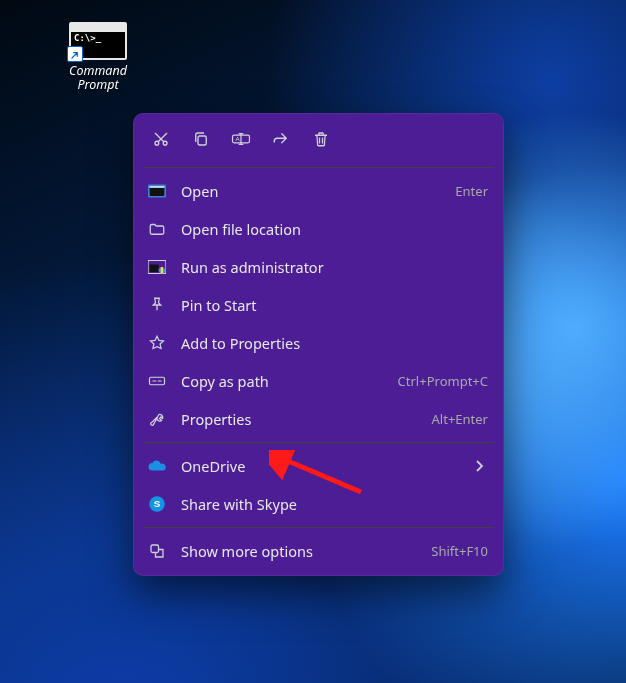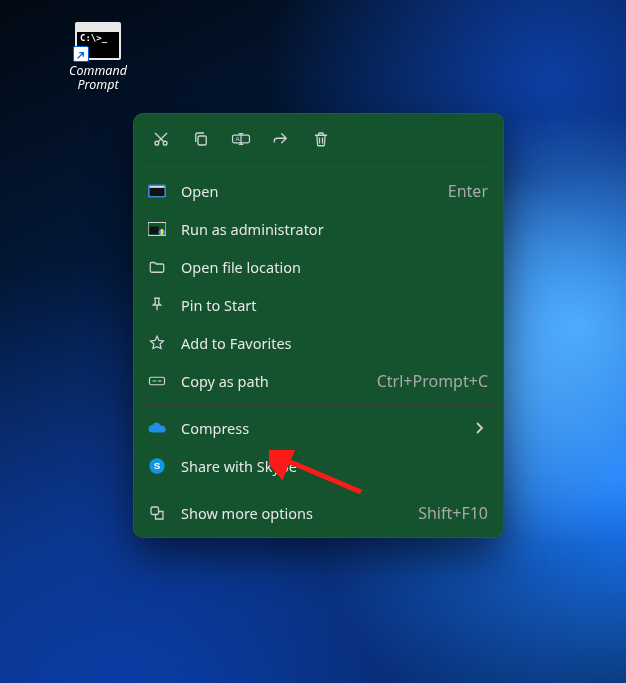--- a/index.html
+++ b/index.html
@@ -42,21 +42,21 @@
     top: 22px;
     left: 58px;
     width: 80px;
     text-align: center;
     color: #fff;
     font-size: 12.5px;
     line-height: 1.15;
     text-shadow: 0 1px 2px rgba(0,0,0,.8);
   }
   .desktop-icon .glyph {
-    width: 46px;
+    width: 58px;
     height: 38px;
     margin: 0 auto 4px;
     position: relative;
   }
   .cmd-frame {
     position:absolute; inset:0;
     border:2px solid #e8e8e8;
     background:#000;
     border-radius:2px;
   }
@@ -85,21 +85,21 @@
     border-radius:3px;
     z-index:-1;
   }
 
   
   .context-menu {
     position:absolute;
     top:113px;
     left:133px;
     width:359px;
-    background:#14532d;
+    background:#4c1d95;
     border-radius:10px;
     box-shadow: 0 18px 40px rgba(0,0,0,.55), inset 0 0 0 1px rgba(255,255,255,.06);
     padding:6px;
     color:#e8e8e8;
     font-size:14.5px;
   }
   .quick-row {
     display:flex;
     gap:0;
     padding:2px 2px 6px 2px;
@@ -123,21 +123,21 @@
     padding:0 10px 0 8px;
     border-radius:6px;
     gap:14px;
   }
   .mi-icon {
     width:20px; height:20px; flex:0 0 20px;
     display:flex; align-items:center; justify-content:center;
     color:#cfd3d8;
   }
   .mi-label { flex:1 1 auto; }
-  .mi-accel { color:#a9a9a9; font-size:16px; }
+  .mi-accel { color:#a9a9a9; font-size:13px; }
   .mi-chevron { color:#cfcfcf; flex:0 0 14px; display:flex; align-items:center; }
 
   
   .arrow {
     position:absolute;
     top:450px;
     left:269px;
     width:100px;
     height:50px;
     pointer-events:none;
@@ -217,77 +217,86 @@
           <rect x="0" y="0" width="22" height="16" rx="1.5" fill="#3b82d6"></rect>
           <rect x="2" y="4" width="18" height="10" fill="#111" rx="1"></rect>
           <rect x="2" y="2" width="18" height="2" fill="#d6e6f7"></rect>
         </svg>
     </span>
     <span class="mi-label">Open</span>
     <span class="mi-accel">Enter</span>
   </div>
   <div class="menu-item">
     <span class="mi-icon">
+      <svg width="18" height="18" viewBox="0 0 24 24" fill="none" stroke="#cfd3d8" stroke-width="1.7">
+          <path d="M3 8 a2 2 0 0 1 2-2 h4 l2 2 h8 a2 2 0 0 1 2 2 v7 a2 2 0 0 1 -2 2 H5 a2 2 0 0 1 -2-2 z"></path>
+        </svg>
+    </span>
+    <span class="mi-label">Open file location</span>
+    <span class="mi-accel"></span>
+  </div>
+  <div class="menu-item">
+    <span class="mi-icon">
       <svg width="18" height="14" viewBox="0 0 22 16">
           <rect x="0" y="0" width="22" height="16" rx="1.5" fill="none" stroke="#cfd3d8" stroke-width="1.5"></rect>
           <rect x="2" y="5" width="11" height="9" fill="#111"></rect>
           <path d="M17 16 a4 4 0 0 1 -4-4 v-2 l4-2 4 2 v2 a4 4 0 0 1 -4 4 z" fill="#2f8fe0"></path>
           <path d="M17 8 v8" stroke="#ffd23f" stroke-width="3"></path>
         </svg>
     </span>
     <span class="mi-label">Run as administrator</span>
     <span class="mi-accel"></span>
   </div>
   <div class="menu-item">
     <span class="mi-icon">
       <svg width="18" height="18" viewBox="0 0 24 24" fill="none" stroke="#cfd3d8" stroke-width="1.7">
-          <path d="M3 8 a2 2 0 0 1 2-2 h4 l2 2 h8 a2 2 0 0 1 2 2 v7 a2 2 0 0 1 -2 2 H5 a2 2 0 0 1 -2-2 z"></path>
-        </svg>
-    </span>
-    <span class="mi-label">Open file location</span>
-    <span class="mi-accel"></span>
-  </div>
-  <div class="menu-item">
-    <span class="mi-icon">
-      <svg width="18" height="18" viewBox="0 0 24 24" fill="none" stroke="#cfd3d8" stroke-width="1.7">
           <path d="M9 3 h6 l-1 6 3 3 H7 l3-3 z M12 12 v7"></path>
         </svg>
     </span>
     <span class="mi-label">Pin to Start</span>
     <span class="mi-accel"></span>
   </div>
   <div class="menu-item">
     <span class="mi-icon">
       <svg width="18" height="18" viewBox="0 0 24 24" fill="none" stroke="#cfd3d8" stroke-width="1.7">
           <path d="M12 3 l2.6 5.6 6 .6 -4.5 4.1 1.3 6 L12 16.9 6.6 19.3 7.9 13.3 3.4 9.2 l6-.6 z"></path>
         </svg>
     </span>
-    <span class="mi-label">Add to Favorites</span>
+    <span class="mi-label">Add to Properties</span>
     <span class="mi-accel"></span>
   </div>
   <div class="menu-item">
     <span class="mi-icon">
       <svg width="18" height="18" viewBox="0 0 24 20" fill="none" stroke="#cfd3d8" stroke-width="1.6">
           <rect x="2" y="5" width="20" height="10" rx="2"></rect>
           <path d="M6 10 h5 M13 10 h5"></path>
         </svg>
     </span>
     <span class="mi-label">Copy as path</span>
     <span class="mi-accel">Ctrl+Prompt+C</span>
   </div>
+  <div class="menu-item">
+    <span class="mi-icon">
+      <svg width="18" height="18" viewBox="0 0 24 24" fill="none" stroke="#cfd3d8" stroke-width="1.7">
+          <path d="M14.5 6 a4 4 0 0 1 4.9 5.1 L20 12 l-2.7 -2.7 -2 2 L18 14 l-.9 .6 A4 4 0 0 1 12 9.5 L5 16.5 a2 2 0 1 0 2.5 2.5 z"></path>
+        </svg>
+    </span>
+    <span class="mi-label">Properties</span>
+    <span class="mi-accel">Alt+Enter</span>
+  </div>
 
   <div class="separator"></div>
 
   <div class="menu-item">
     <span class="mi-icon">
       <svg width="20" height="14" viewBox="0 0 26 16">
           <path d="M7 14 a5 5 0 0 1 0-10 a6 6 0 0 1 11 1 a4 4 0 0 1 3 9 z" fill="#1c8fe3"></path>
         </svg>
     </span>
-    <span class="mi-label">Compress</span>
+    <span class="mi-label">OneDrive</span>
     <span class="mi-chevron">
       <svg width="10" height="12" viewBox="0 0 8 12" fill="none" stroke="#cfcfcf" stroke-width="1.8">
           <path d="M2 1 L7 6 L2 11"></path>
         </svg>
     </span>
   </div>
   <div class="menu-item">
     <span class="mi-icon">
       <svg width="18" height="18" viewBox="0 0 22 22">
           <circle cx="11" cy="11" r="9.5" fill="#1296e3"></circle>

